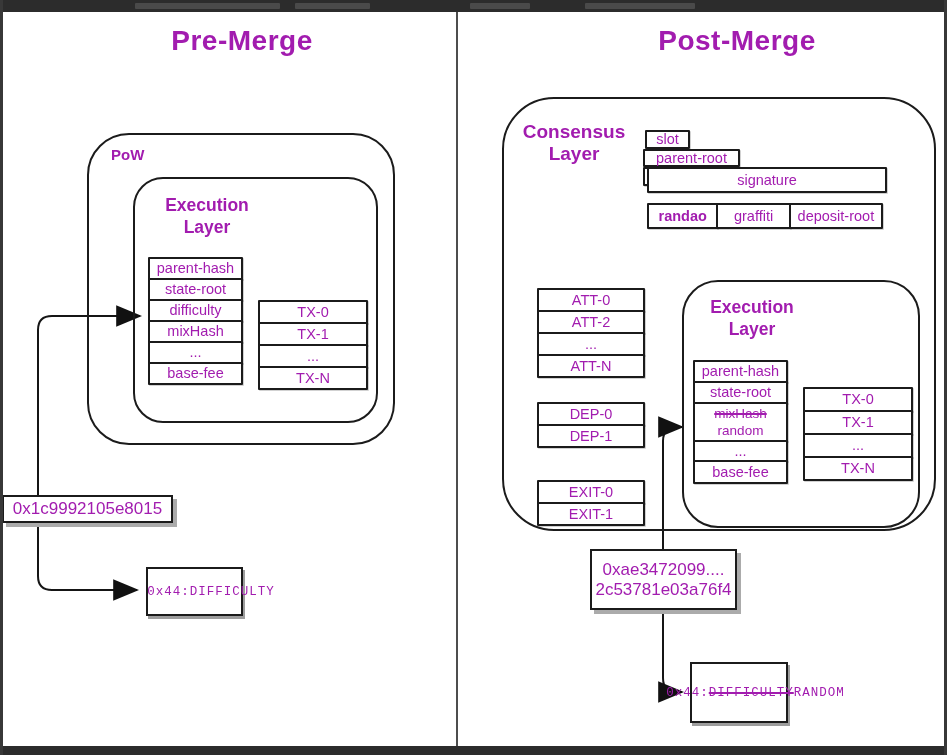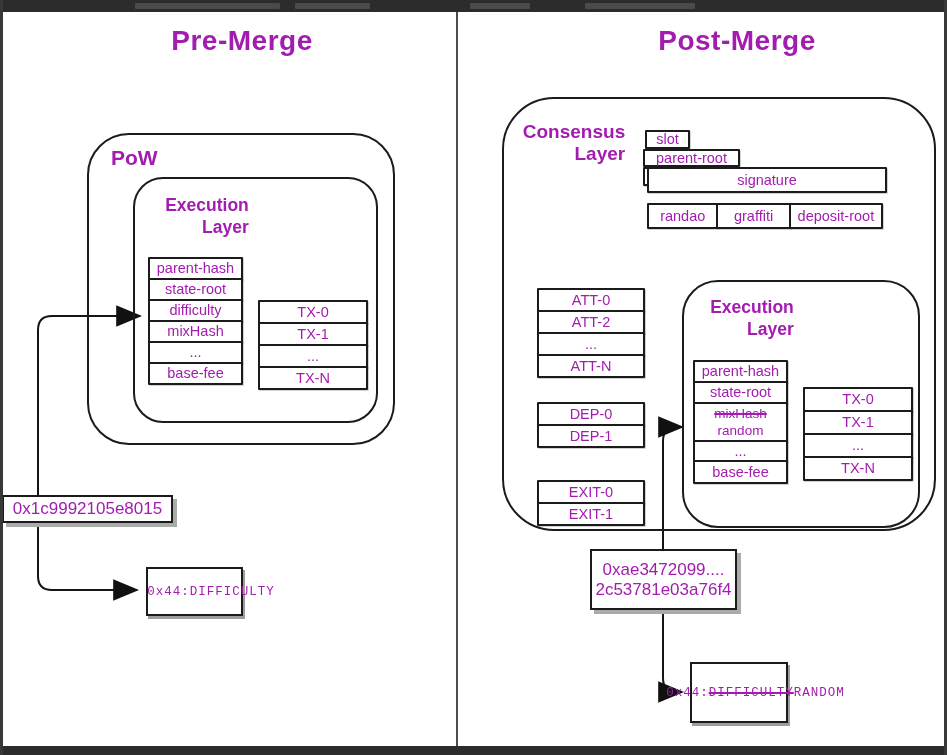--- a/index.html
+++ b/index.html
@@ -17,21 +17,21 @@
   .divider{position:absolute;left:456px;top:0;width:2px;height:747px;background:#4d4d4d;z-index:1;}
 
   .title{
     position:absolute; transform:translateX(-50%);
     font-size:28px; font-weight:bold; letter-spacing:0.5px; white-space:nowrap; z-index:2;
   }
   .roundbox{
     position:absolute; border:2.5px solid #1b1b1b; background:transparent; z-index:2; box-sizing:border-box;
   }
   .boxlabel{position:absolute; font-weight:bold; z-index:3; white-space:nowrap;}
-  .boxlabel.center{transform:translateX(-50%); text-align:right;}
+  .boxlabel.center{transform:translateX(-50%); text-align:center;}
 
   .stack{position:absolute; z-index:3;}
   .cell{
     box-sizing:border-box; border:2px solid #1b1b1b; background:#fff;
     display:flex; align-items:center; justify-content:center;
     font-size:14.5px; line-height:1; text-align:center;
     box-shadow:1px 1px 0 rgba(0,0,0,0.18); border-radius:1px;
   }
   .stack .cell{width:100%; margin-top:-2px;}
   .stack .cell:first-child{margin-top:0;}
@@ -78,21 +78,21 @@
       </marker>
     </defs>
     <path d="M 140 316 L 52 316 Q 38 316 38 330 L 38 576 Q 38 590 52 590 L 137 590" fill="none" stroke="#151515" stroke-width="2" marker-start="url(#ah)" marker-end="url(#ah)"></path>
     <path d="M 663 549 L 663 441 Q 663 427 677 427 L 682 427" fill="none" stroke="#151515" stroke-width="2" marker-end="url(#ah)"></path>
     <path d="M 663 610 L 663 678 Q 663 692 677 692 L 682 692" fill="none" stroke="#151515" stroke-width="2" marker-end="url(#ah)"></path>
   </svg>
 
   <div class="title" style="left:242px;top:25px;">Pre-Merge</div>
 
   <div class="roundbox" style="left:87px;top:133px;width:308px;height:312px;border-radius:42px;"></div>
-  <div class="boxlabel" style="left:111px;top:146px;font-size:21px;">PoW</div>
+  <div class="boxlabel" style="left:111px;top:146px;font-size:15px;">PoW</div>
 
   <div class="roundbox" style="left:133px;top:177px;width:245px;height:246px;border-radius:30px;"></div>
   <div class="boxlabel center" style="left:207px;top:194px;font-size:17.5px;line-height:22px;">
     <span>Execution</span><br>
     <span>Layer</span>
   </div>
 
   <div class="stack" style="left:148px;top:257px;width:95px;">
     <div class="cell" style="height:23px;">parent-hash</div>
     <div class="cell" style="height:23px;">state-root</div>
@@ -128,21 +128,21 @@
 
   <div class="hrow" style="left:645px;top:130px;width:235px;height:27px;flex-direction:column;">
     <div class="cell" style="width:45px;">slot</div>
     <div class="cell" style="width:97px;">parent-root</div>
     <div class="cell" style="width:99px;">state-root</div>
   </div>
   <div class="hrow" style="left:647px;top:167px;width:240px;height:26px;">
     <div class="cell" style="width:100%;">signature</div>
   </div>
   <div class="hrow" style="left:647px;top:203px;width:236px;height:26px;">
-    <div class="cell" style="width:72px;">randao</div>
+    <div class="cell" style="width:72px;font-weight:bold;">randao</div>
     <div class="cell" style="width:75px;">graffiti</div>
     <div class="cell" style="width:95px;">deposit-root</div>
   </div>
 
   <div class="stack" style="left:537px;top:288px;width:108px;">
     <div class="cell" style="height:24px;">ATT-0</div>
     <div class="cell" style="height:24px;">ATT-2</div>
     <div class="cell" style="height:24px;">...</div>
     <div class="cell" style="height:24px;">ATT-N</div>
   </div>

